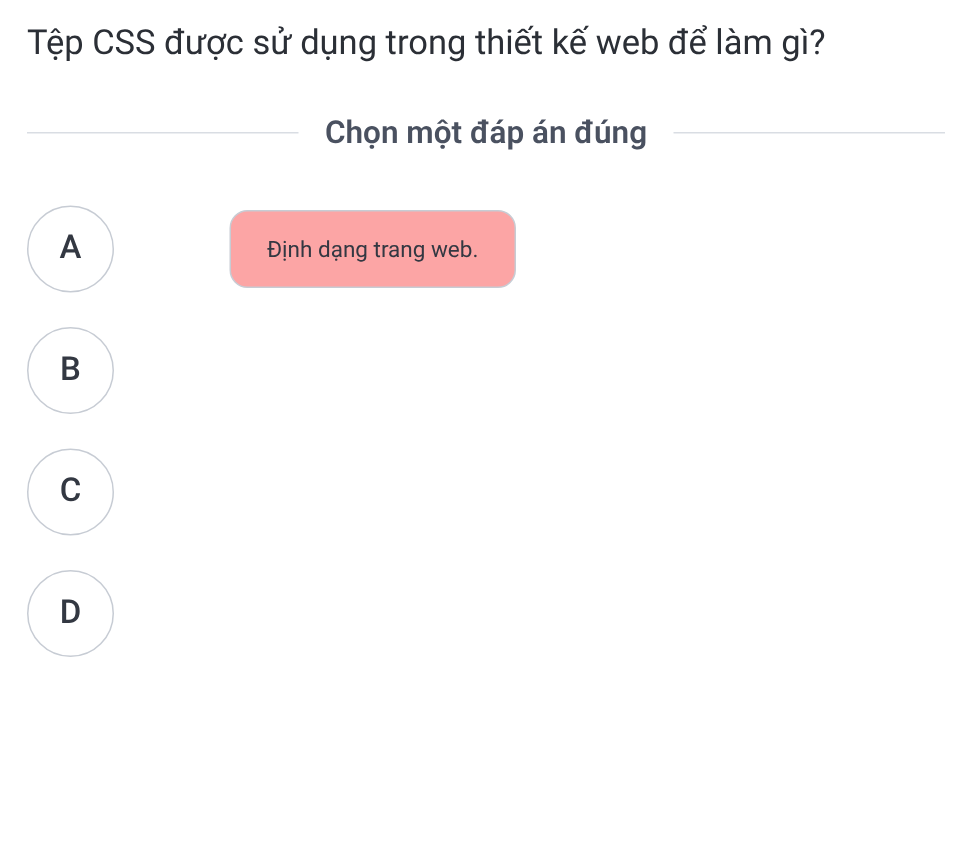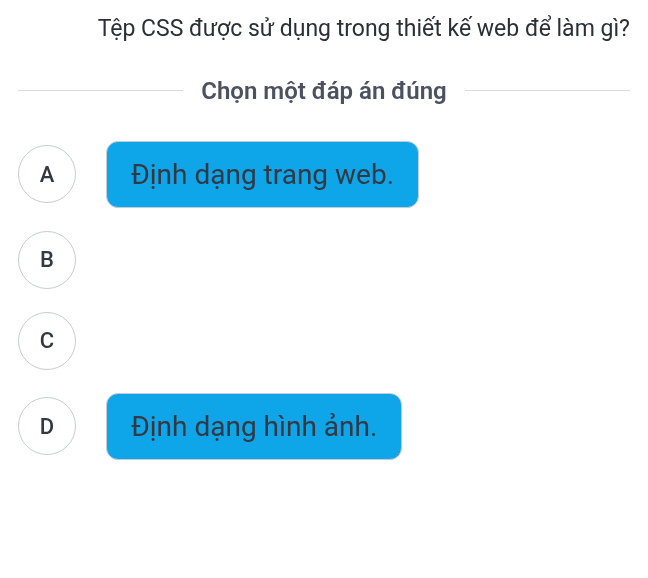--- a/index.html
+++ b/index.html
@@ -1,19 +1,18 @@
 <!DOCTYPE html>
 <html><head>
   <meta charset="utf-8">
   <style>
     * {
       box-sizing: border-box;
       margin: 0;
       padding: 0;
-      text-align: right;
     }
     body {
       font-family: -apple-system, BlinkMacSystemFont, 'Segoe UI', Roboto, Helvetica, Arial, sans-serif;
       background: #ffffff;
       width: 648px;
       height: 578px;
       padding: 12px 18px;
     }
     .question-text {
       font-size: 23px;
@@ -26,21 +25,21 @@
       display: flex;
       align-items: center;
       margin-bottom: 36px;
     }
     .divider-line {
       flex: 1;
       height: 1px;
       background: #d9dde3;
     }
     .instruction-text {
-      font-size: 24px;
+      font-size: 21px;
       font-weight: 600;
       color: #4a5160;
       padding: 0 18px;
       white-space: nowrap;
     }
     .options-container {
       display: flex;
       flex-direction: column;
       gap: 23px;
     }
@@ -61,25 +60,26 @@
       font-weight: 500;
       color: #333842;
       cursor: pointer;
       flex-shrink: 0;
       background: #fff;
     }
     .option-label-box {
       border: 1.5px solid #c7ccd4;
       border-radius: 12px;
       padding: 16px 24px;
-      font-size: 28px;
+      font-size: 15px;
       color: #333842;
       cursor: pointer;
-      background: #0ea5e9;
+      background: #fca5a5;
       display: inline-block;
+      margin-left: 47px;
     }
   </style>
 </head>
 <body>
 
 <div class="question-text">Tệp CSS được sử dụng trong thiết kế web để làm gì?</div>
 
 <div class="instruction-row">
   <div class="divider-line"></div>
   <div class="instruction-text">Chọn một đáp án đúng</div>
@@ -96,16 +96,15 @@
   <div class="option-row">
     <div class="option-bubble">B</div>
   </div>
 
   <div class="option-row">
     <div class="option-bubble">C</div>
   </div>
 
   <div class="option-row">
     <div class="option-bubble">D</div>
-    <div class="option-label-box">Định dạng hình ảnh.</div>
   </div>
 
 </div>
 
 </body></html>

